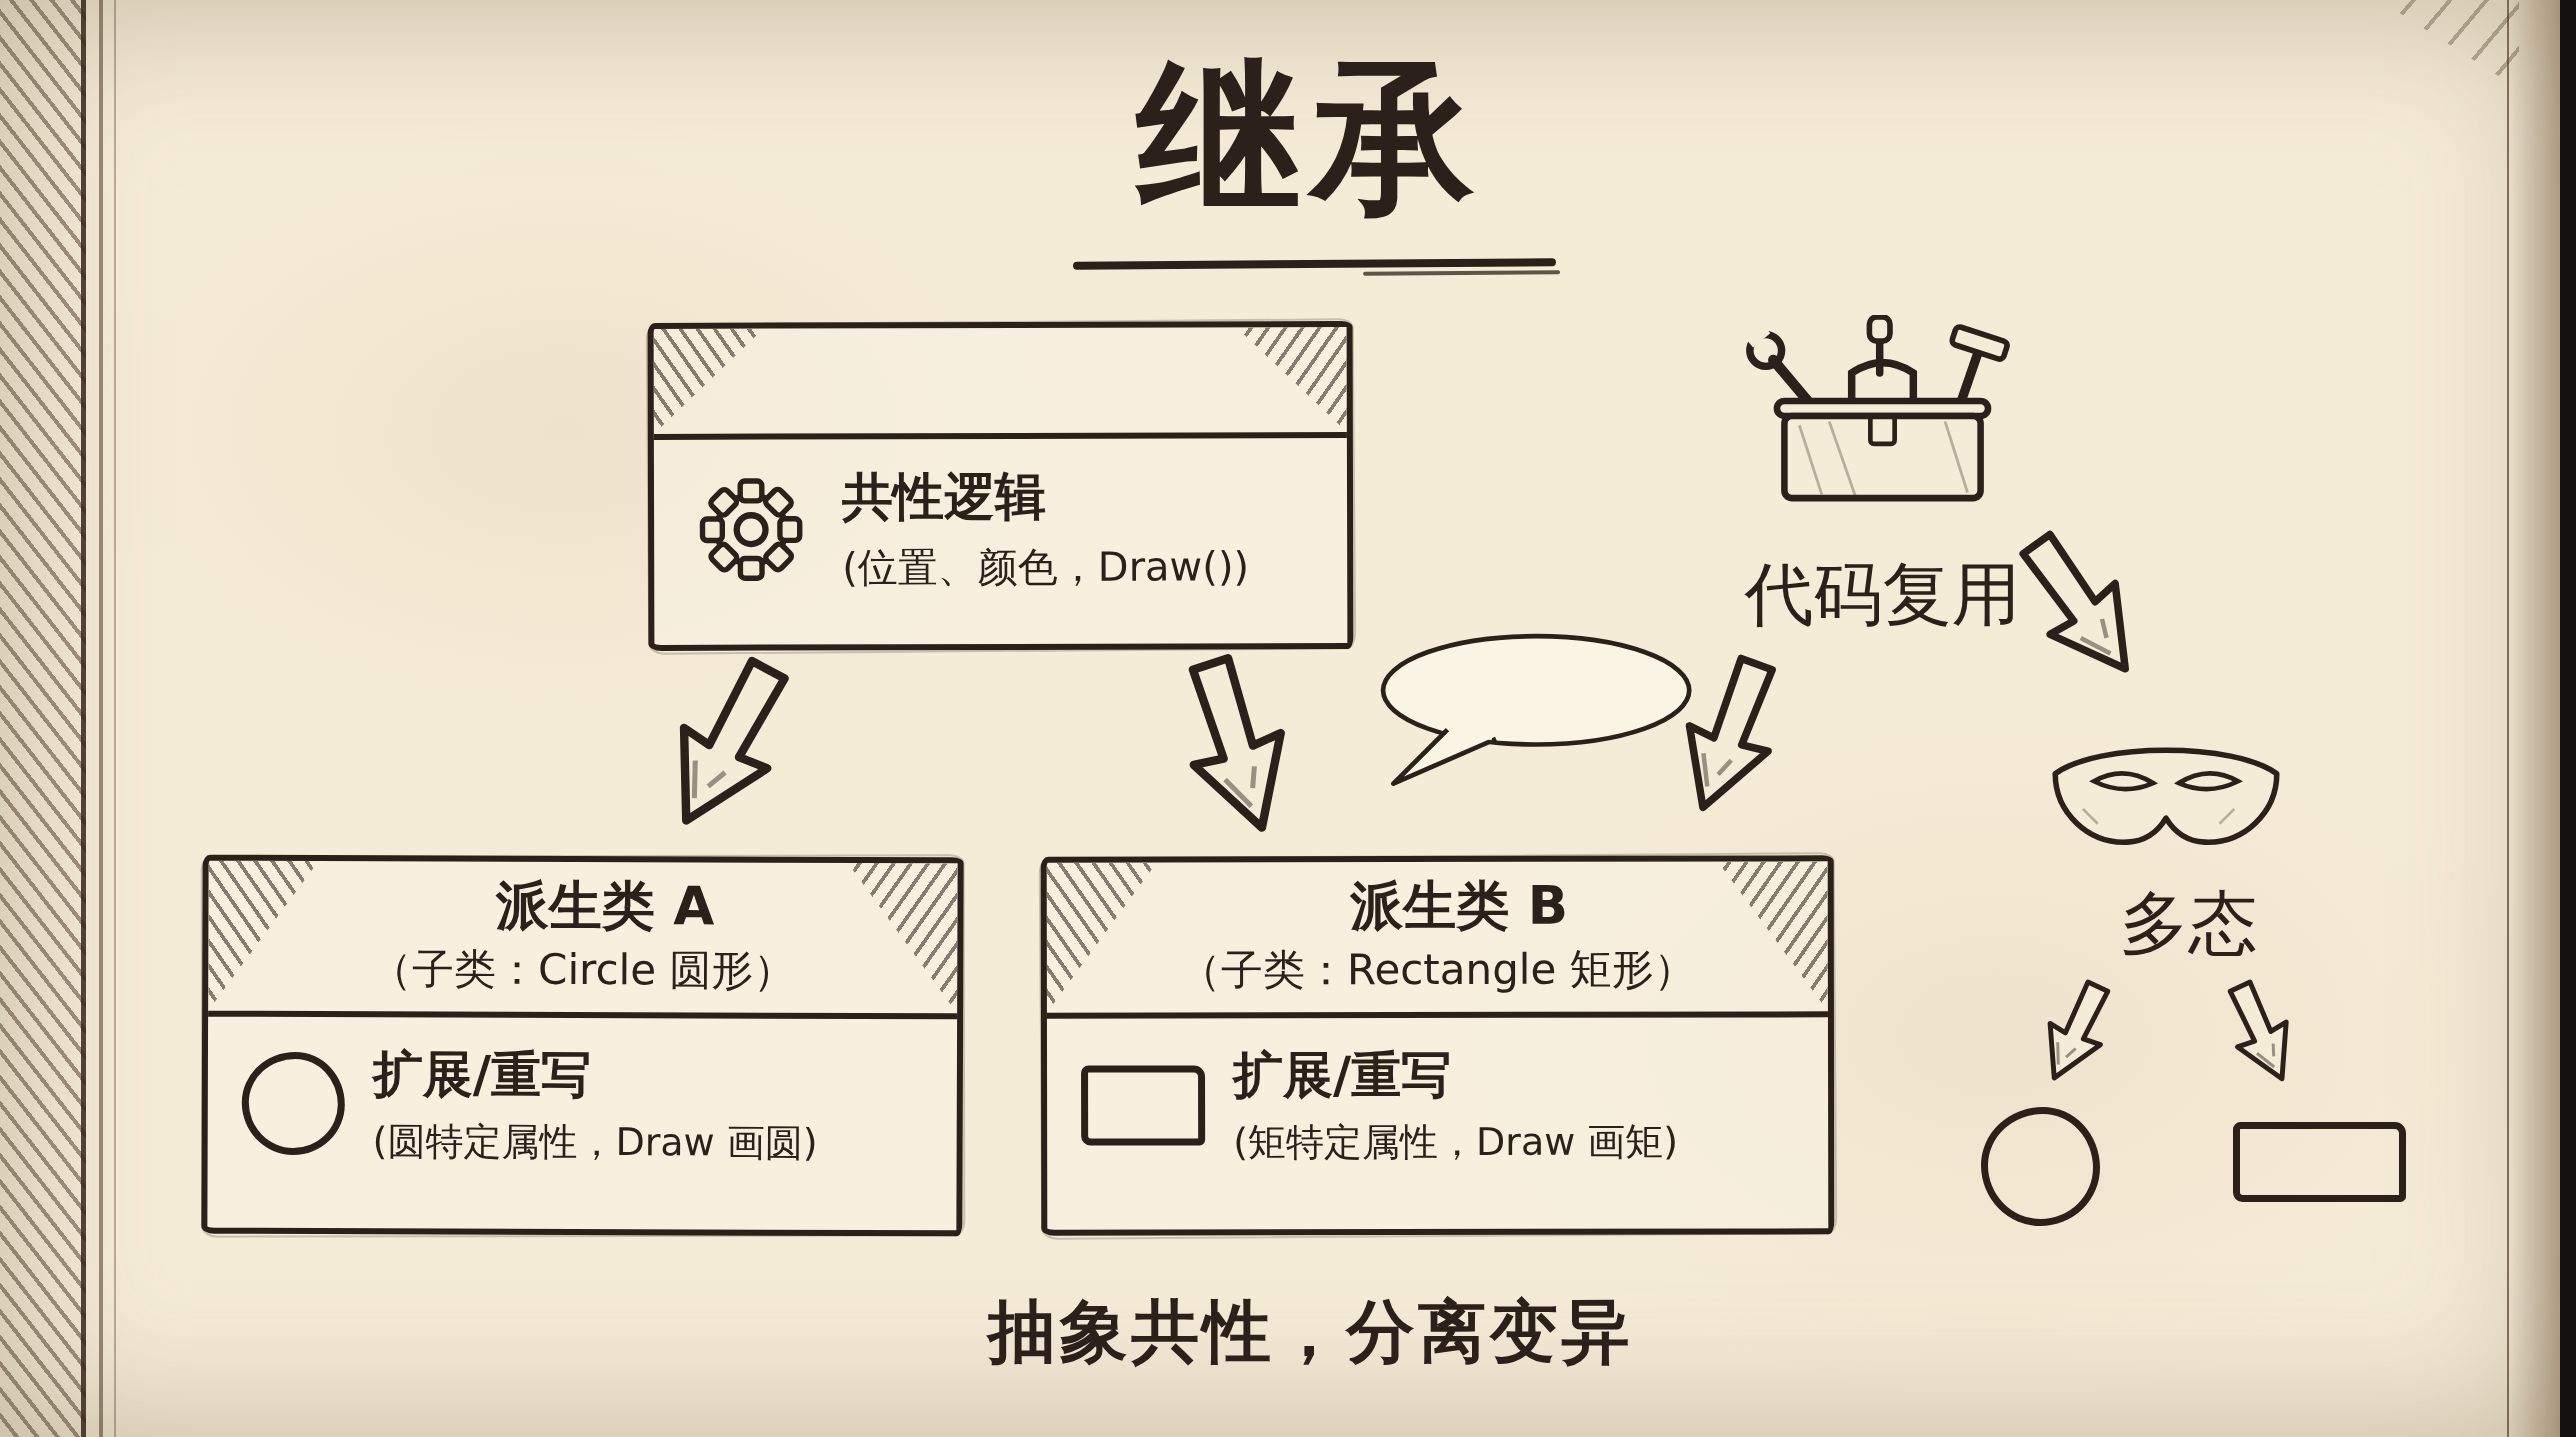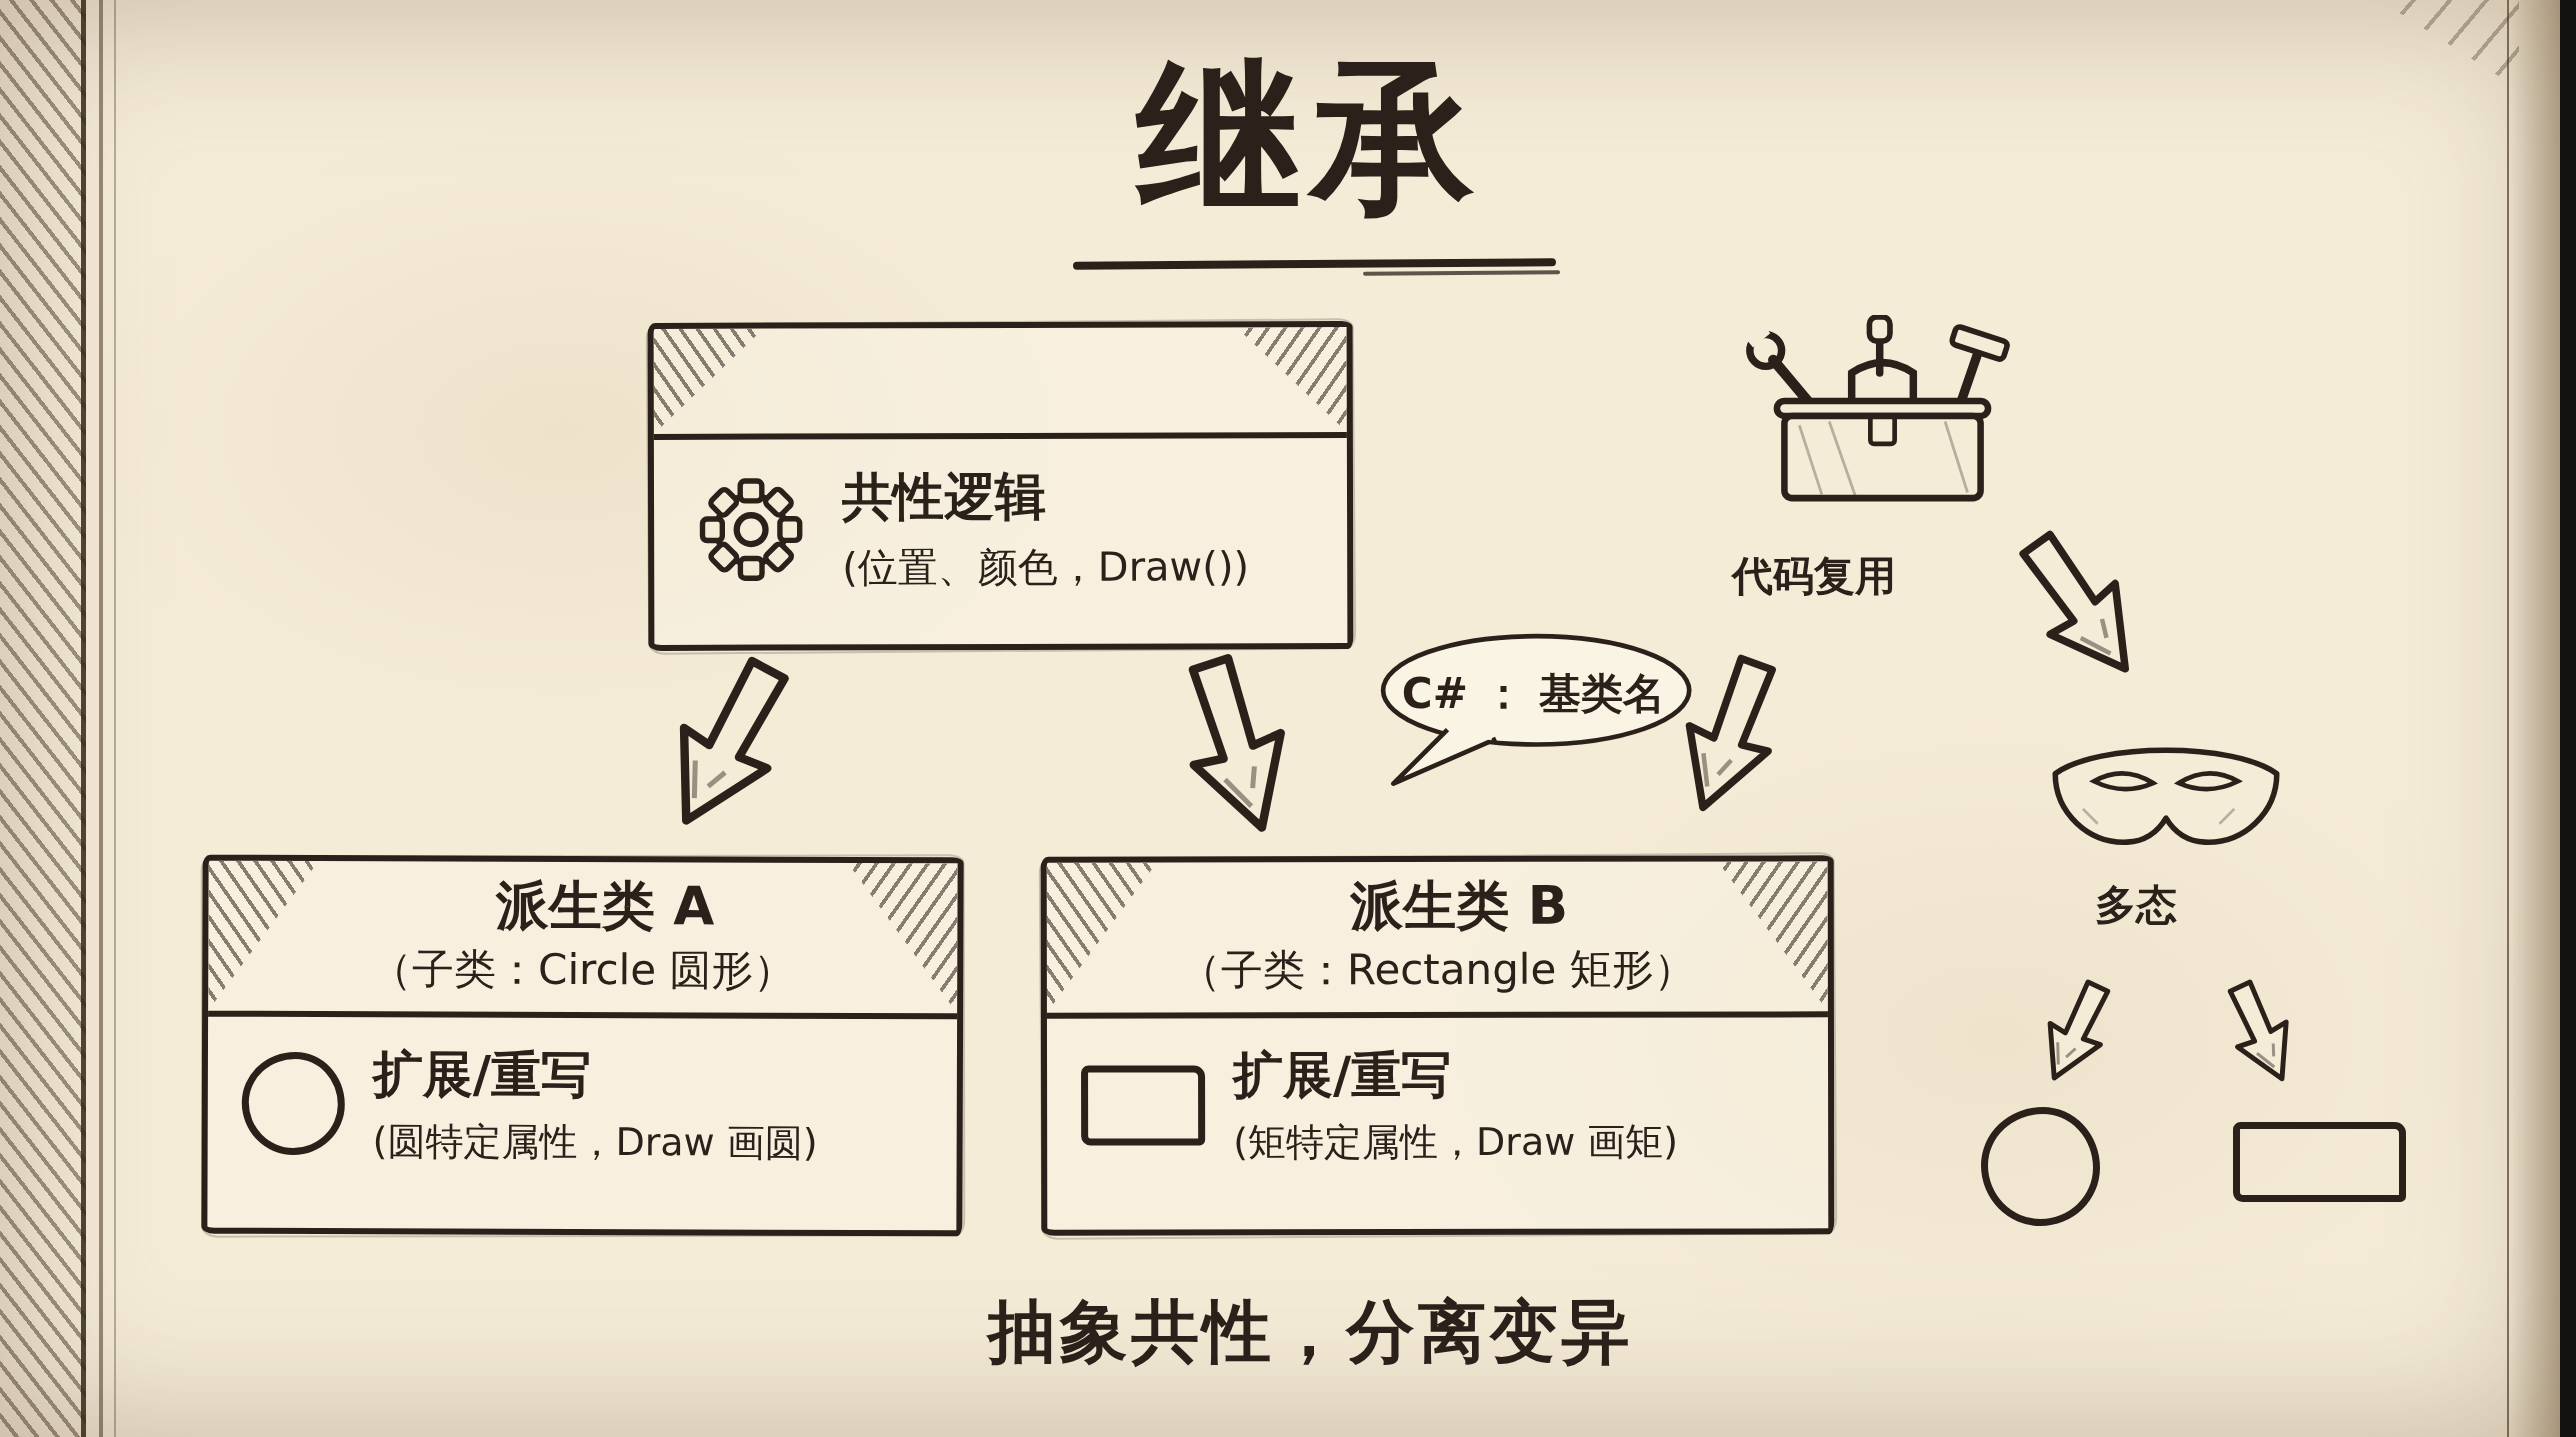--- a/index.html
+++ b/index.html
@@ -95,21 +95,21 @@
   .shape-circle-small{
     width:89px;height:89px;flex:0 0 auto;border:7.5px solid var(--ink);
     border-radius:52% 48% 50% 50% / 49% 51% 49% 51%;
   }
   .shape-rect-small{
     width:110px;height:66px;flex:0 0 auto;border:7.5px solid var(--ink);
     border-radius:7.5px 11.2px 5.6px 9.4px;
   }
 
   
-  .big-label{position:absolute;font-size:41px;font-weight:700;}
+  .big-label{position:absolute;text-align:center;font-size:69px;font-weight:400;}
   .code-reuse-label{left:1732px;top:549px;width:301px;}
   .poly-label{left:2095px;top:878px;width:187px;}
 
   .slogan{
     position:absolute;left:749px;top:1287px;width:1123px;text-align:center;
     font-size:68px;font-weight:700;letter-spacing:3.7px;
   }
 
   
   .arrow{position:absolute;overflow:visible;}
@@ -192,21 +192,20 @@
   <svg class="arrow" viewBox="0 0 70 110" style="left:1178px;top:653px;width:118px;height:185px;transform:rotate(-18deg);">
       <use href="#blockArrow"></use>
     </svg>
 
   <div class="speech">
     <svg viewBox="0 0 356 180">
       <ellipse cx="183" cy="70" rx="164" ry="58" fill="var(--paper-light)" stroke="var(--ink)" stroke-width="5"></ellipse>
       <path d="M88 112 L30 170 L140 122" fill="var(--paper-light)" stroke="var(--ink)" stroke-width="5" stroke-linejoin="round"></path>
       <path d="M92 110 L136 119" stroke="var(--paper-light)" stroke-width="9" fill="none"></path>
     </svg>
-    <div class="speech-text">C# ： 基类名</div>
   </div>
 
   <svg class="toolbox" viewBox="0 0 322 228">
 
     <g stroke="var(--ink)" stroke-linecap="round">
       <path d="M86 98 L44 48" stroke-width="11" fill="none"></path>
       <circle cx="36" cy="38" r="17" fill="none" stroke-width="8"></circle>
       <rect x="12" y="6" width="24" height="24" fill="var(--paper)" stroke="none" transform="rotate(-40 24 18)"></rect>
       <path d="M158 62 L158 26" stroke-width="8" fill="none"></path>
       <rect x="147" y="2" width="22" height="26" rx="8" fill="var(--paper)" stroke-width="6"></rect>

